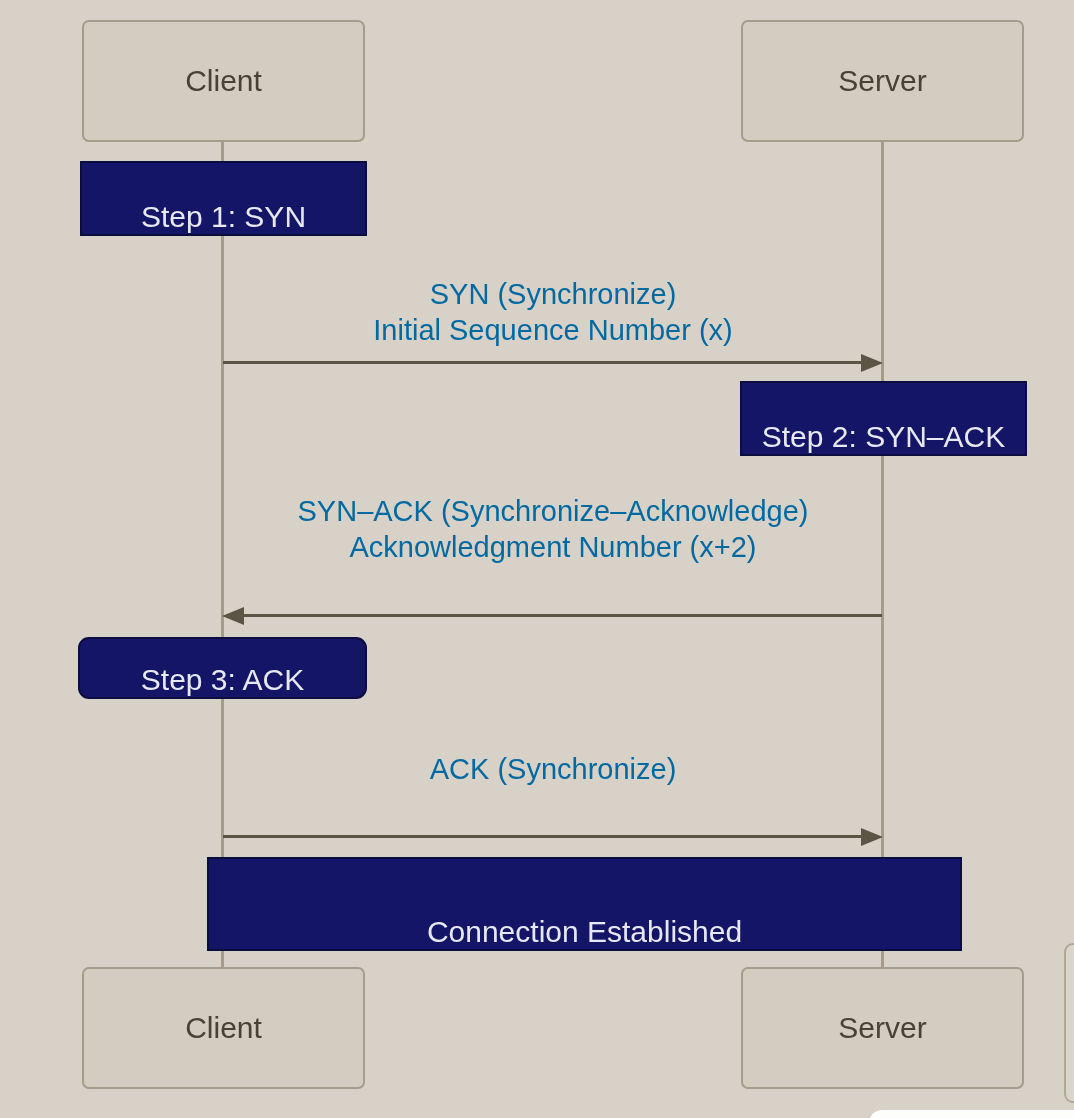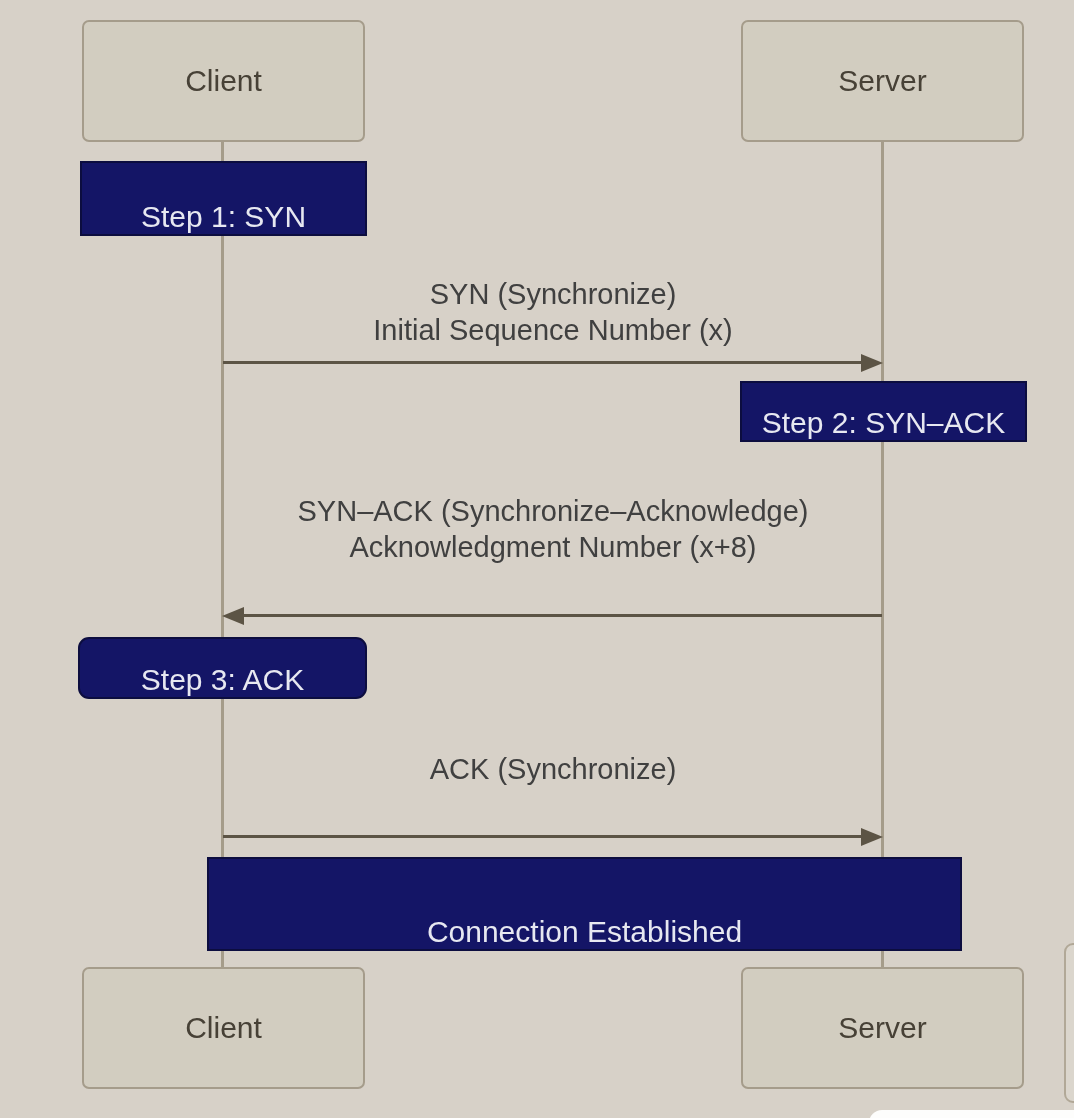--- a/index.html
+++ b/index.html
@@ -48,21 +48,21 @@
     z-index: 4;
     white-space: nowrap;
   }
   .msg {
     position: absolute;
     left: 173px;
     width: 760px;
     text-align: center;
     font-size: 29px;
     line-height: 36px;
-    color: #404040;
+    color: #0369a1;
     z-index: 2;
     white-space: nowrap;
   }
   .arrow-line {
     position: absolute;
     height: 3px;
     background: #5c5445;
     z-index: 2;
   }
   .arrow-head-right {
@@ -125,27 +125,27 @@
     <span>Step 1: SYN</span>
   </div>
 
   <div class="msg" style="top:276px;">
     <div>SYN (Synchronize)</div>
     <div>Initial Sequence Number (x)</div>
   </div>
   <div class="arrow-line" style="left:223px; top:361px; width:640px;"></div>
   <div class="arrow-head-right" style="left:861px; top:354px;"></div>
 
-  <div class="note" style="left:740px; top:381px; width:287px; height:61px;">
+  <div class="note" style="left:740px; top:381px; width:287px; height:75px;">
     <span>Step 2: SYN–ACK</span>
   </div>
 
   <div class="msg" style="top:493px;text-align:center;">
     <div>SYN–ACK (Synchronize–Acknowledge)</div>
-    <div>Acknowledgment Number (x+8)</div>
+    <div>Acknowledgment Number (x+2)</div>
   </div>
   <div class="arrow-line" style="left:240px; top:614px; width:642px;"></div>
   <div class="arrow-head-left" style="left:222px; top:607px;"></div>
 
   <div class="note" style="left:78px; top:637px; width:289px; height:62px;border-radius:11px;">
     <span>Step 3: ACK</span>
   </div>
 
   <div class="msg" style="top:751px;">
     <div>ACK (Synchronize)</div>

